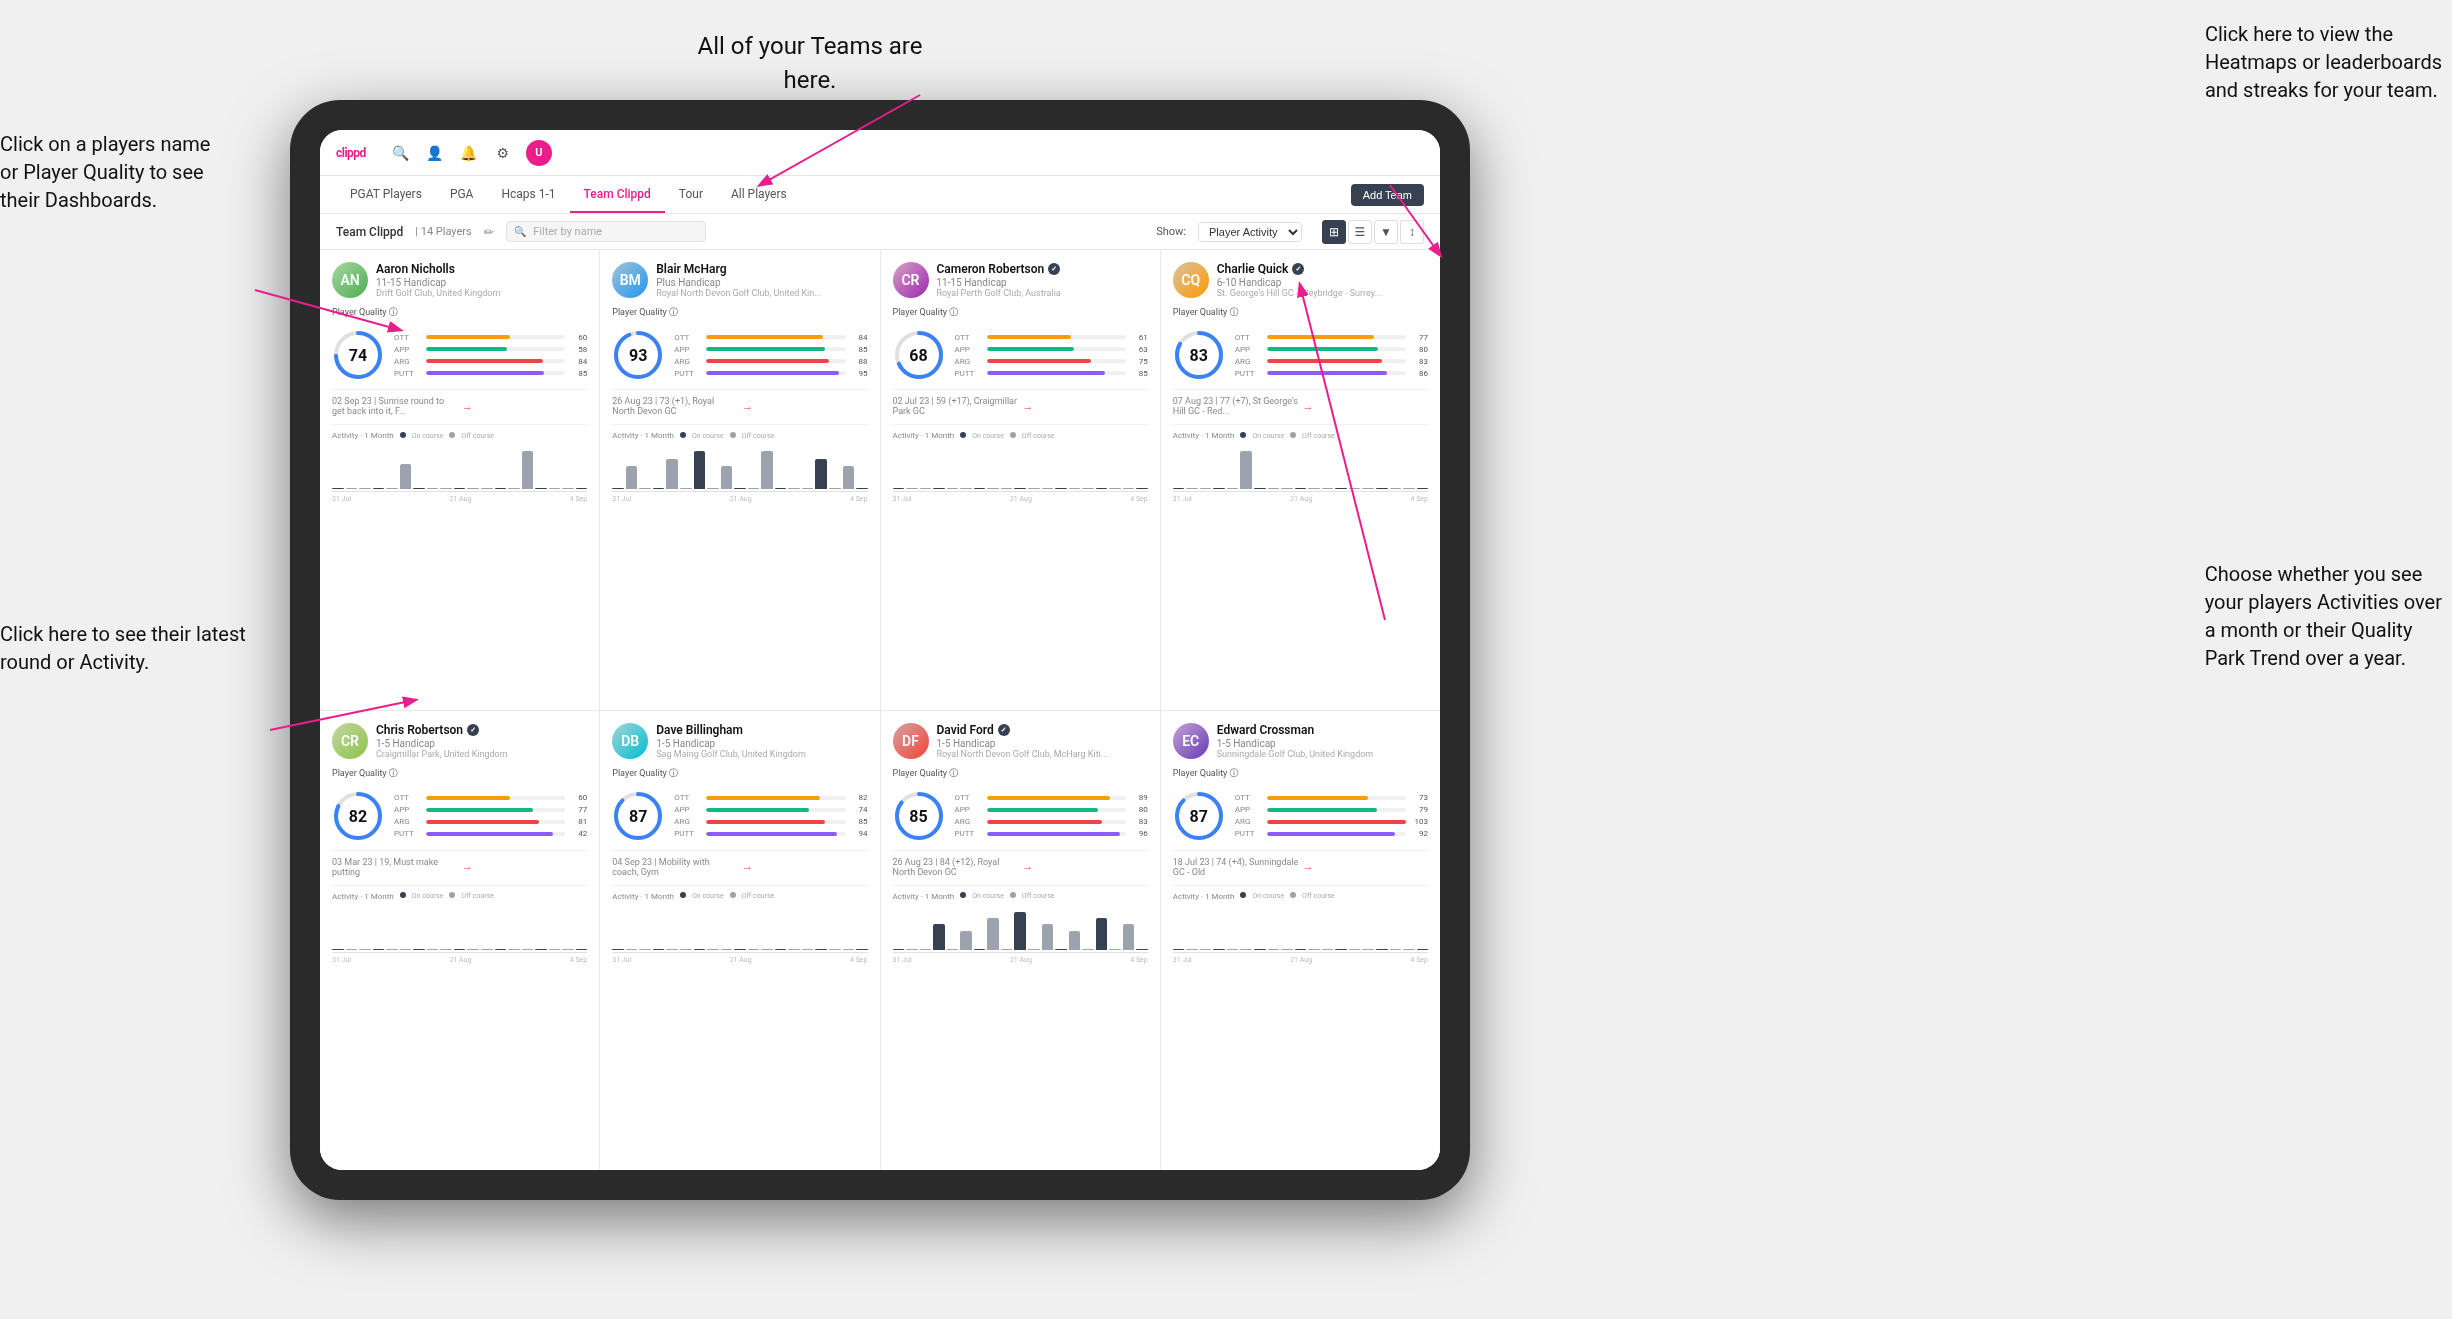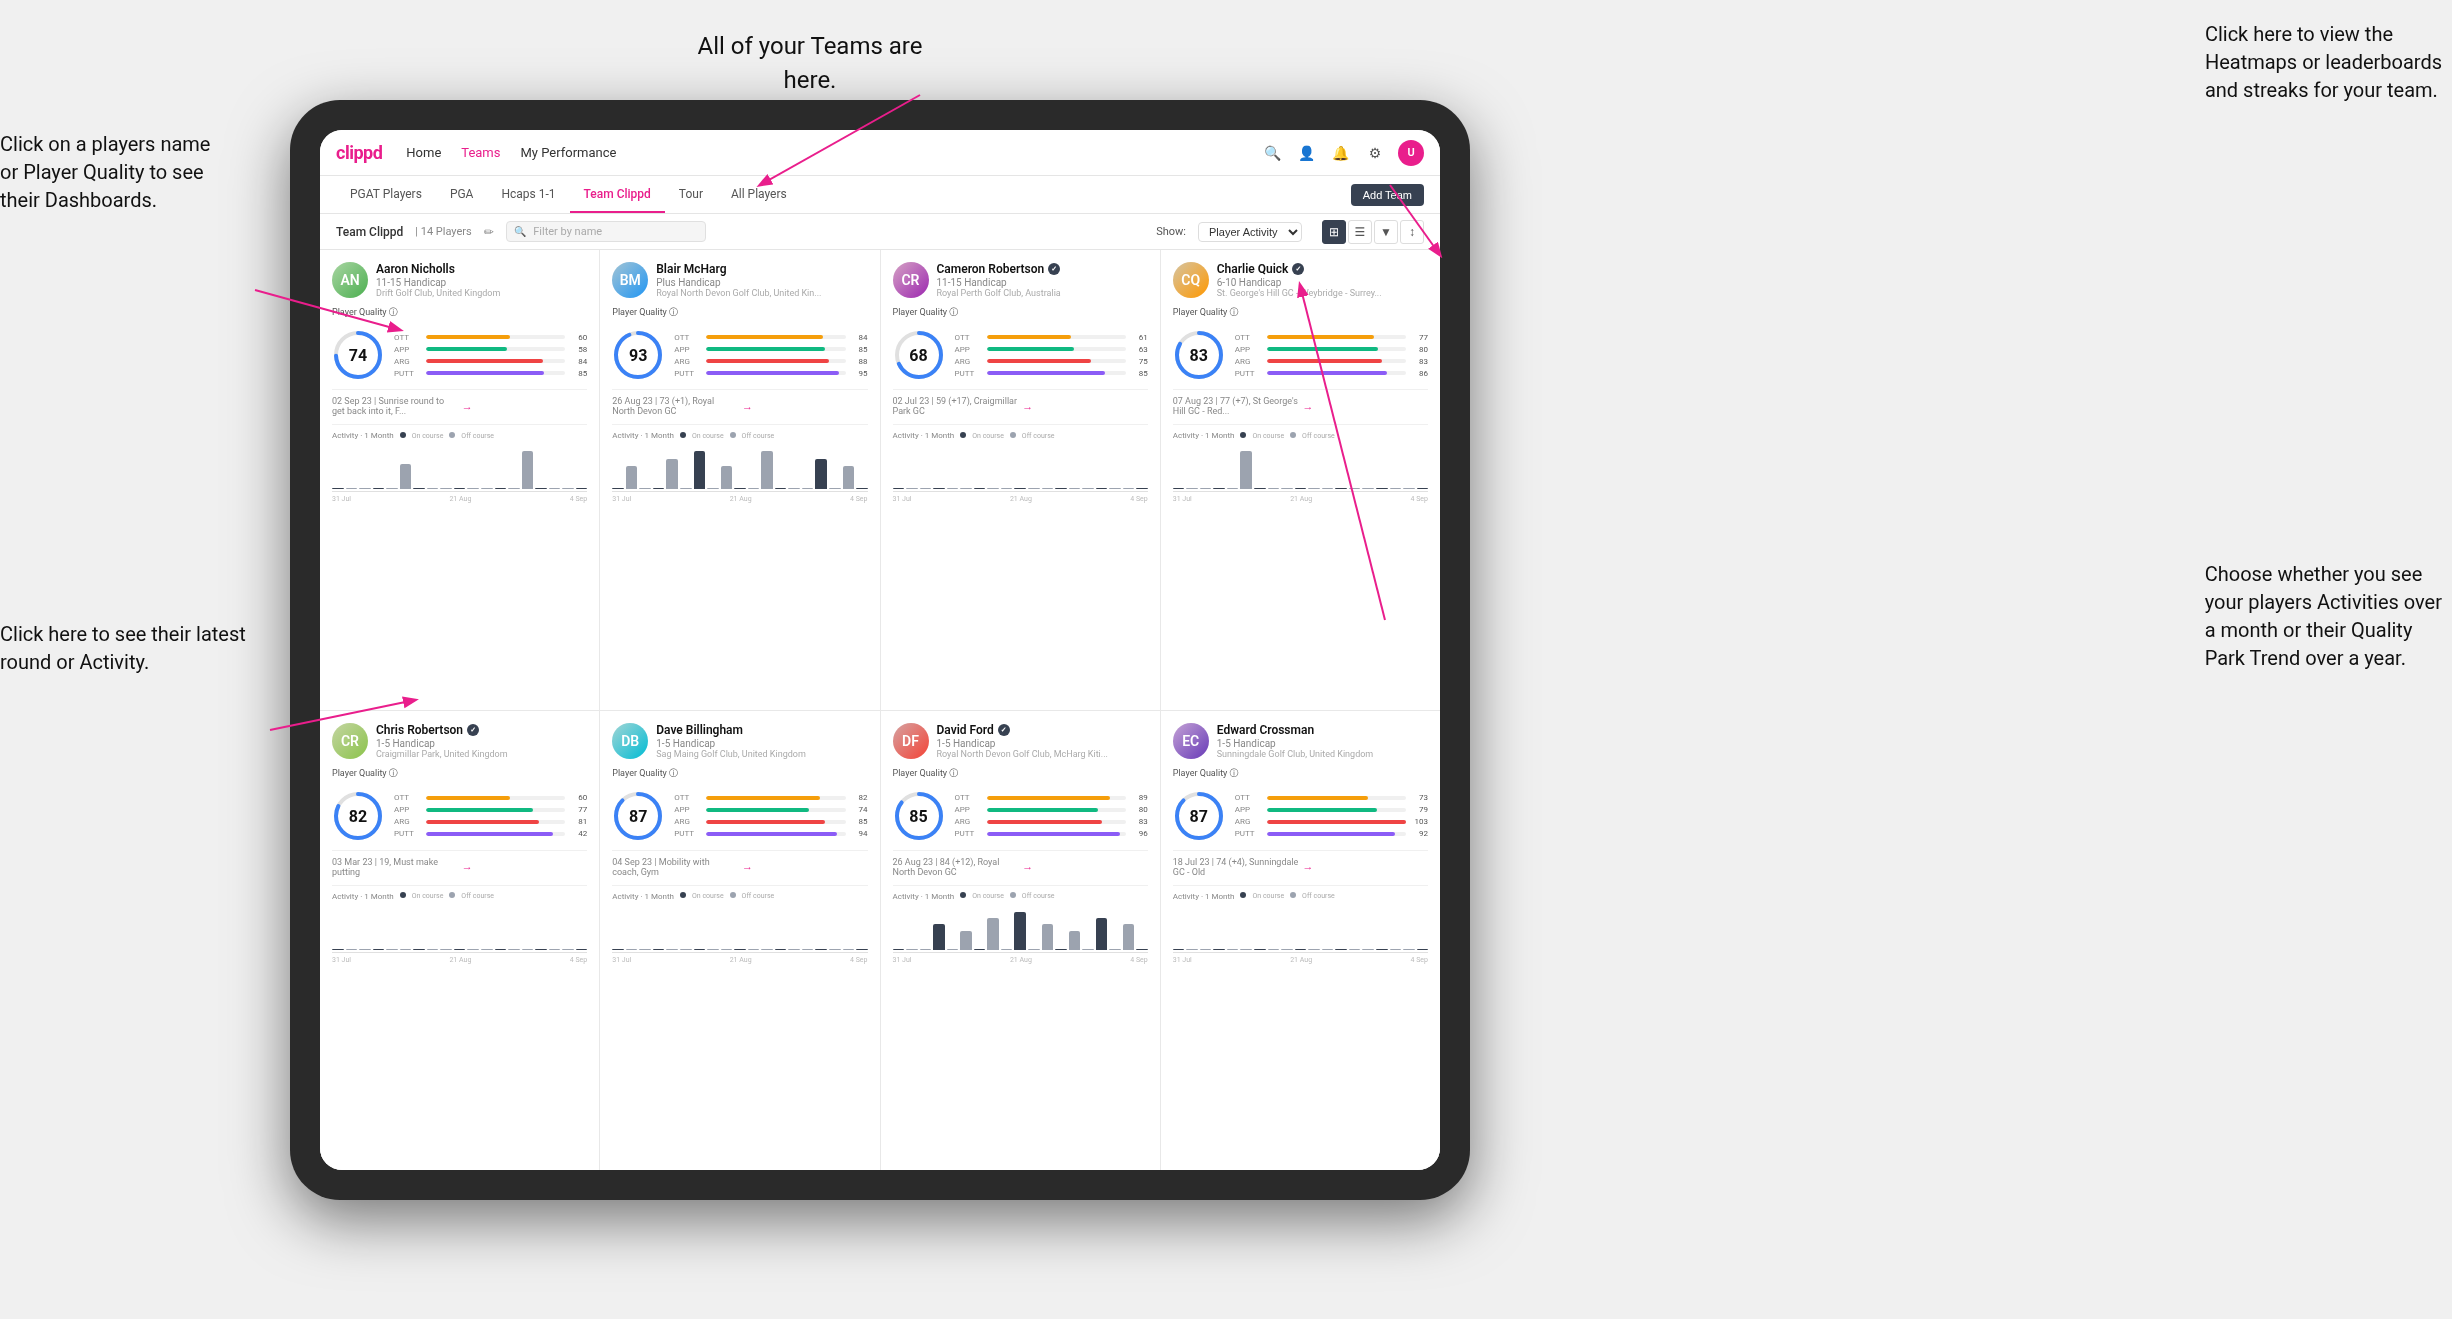--- a/index.html
+++ b/index.html
@@ -49,21 +49,21 @@
       border-bottom: 1px solid #e5e5e5;
       display: flex;
       align-items: center;
       padding: 0 16px;
       height: 46px;
       gap: 24px;
     }
     .nav-logo {
       color: #e91e8c;
       font-weight: 700;
-      font-size: 18px;
+      font-size: 12px;
       letter-spacing: -0.5px;
     }
     .nav-items {
       display: flex;
       gap: 20px;
       flex: 1;
     }
     .nav-item {
       font-size: 13px;
       color: #333;
@@ -496,25 +496,20 @@
   <span>your players Activities over</span><br>
   <span>a month or their Quality</span><br>
   <span>Park Trend over a year.</span>
 </div>
 
 <div class="ipad-frame">
   <div class="ipad-screen">
 
     <div class="top-nav">
       <span class="nav-logo">clippd</span>
-      <div class="nav-items">
-        <span class="nav-item">Home</span>
-        <span class="nav-item active">Teams</span>
-        <span class="nav-item">My Performance</span>
-      </div>
       <div class="nav-icons">
         <div class="nav-icon">🔍</div>
         <div class="nav-icon">👤</div>
         <div class="nav-icon">🔔</div>
         <div class="nav-icon">⚙</div>
         <div class="avatar-circle">U</div>
       </div>
     </div>
 
     <div class="sub-nav">

